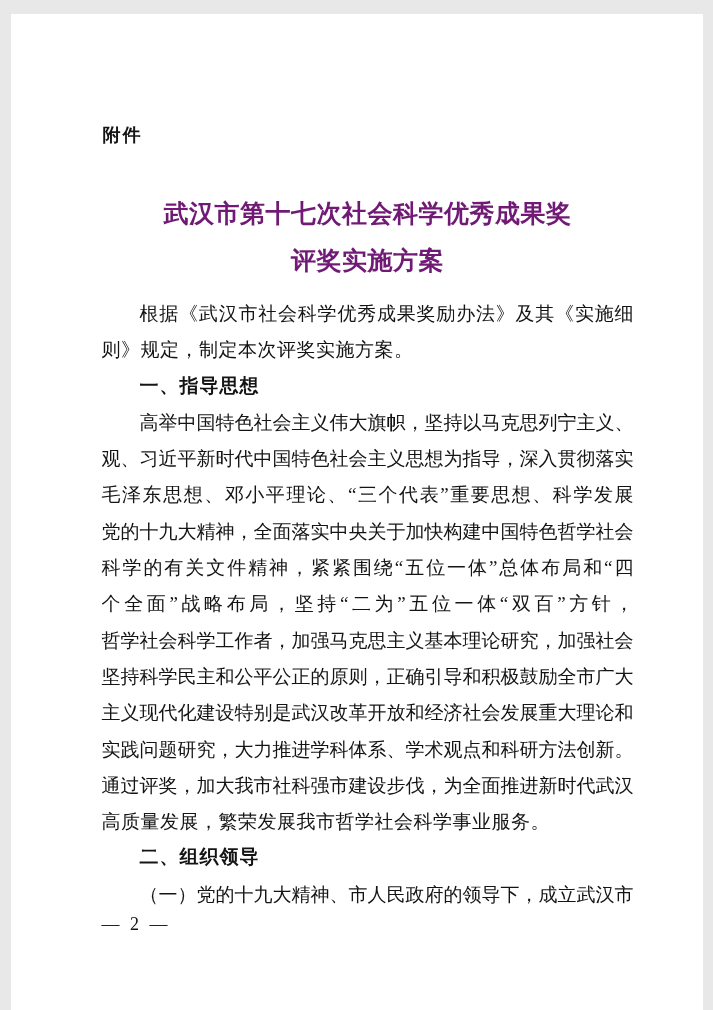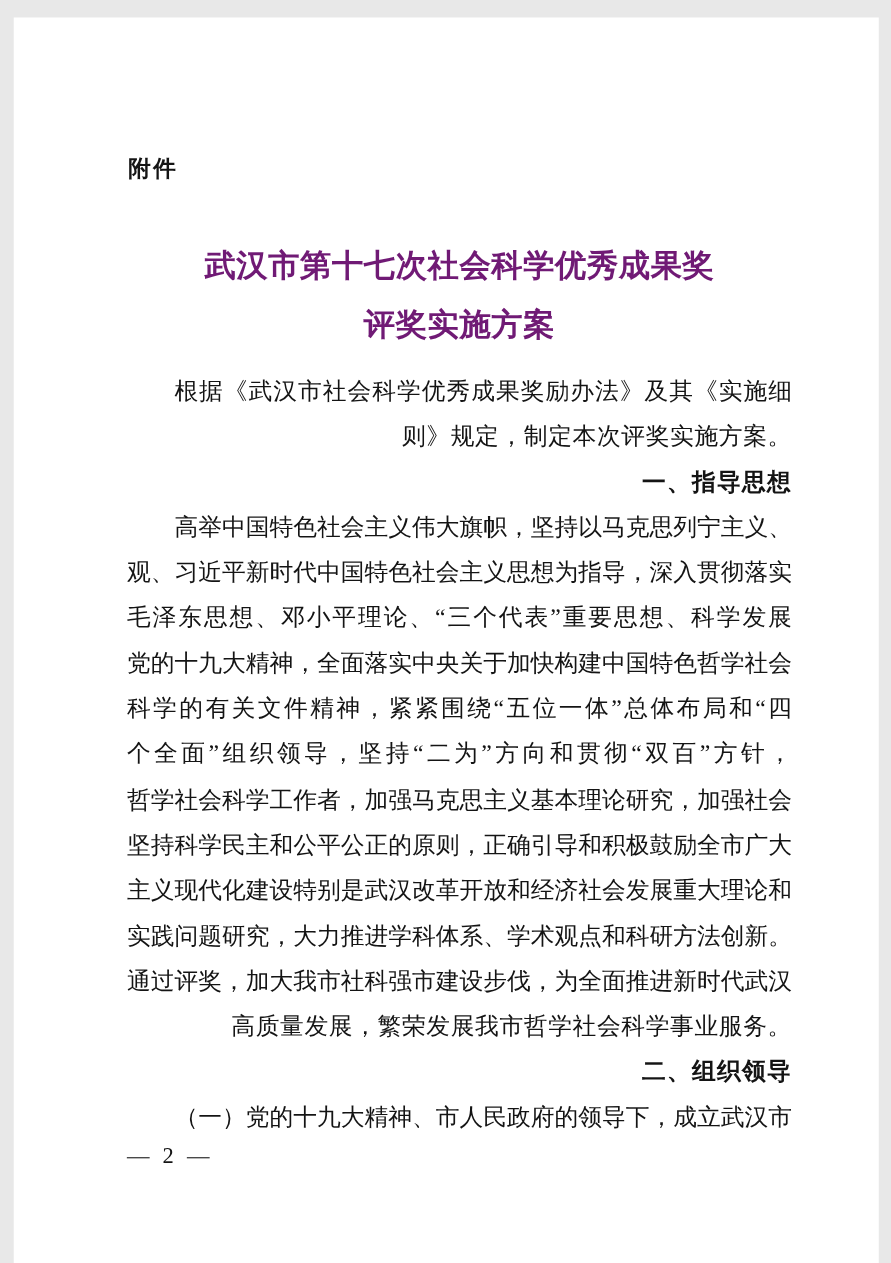--- a/index.html
+++ b/index.html
@@ -44,21 +44,21 @@
     position: absolute;
     left: 91px;
     top: 282px;
     width: 532px;
   }
   .line {
     font-size: 19px;
     line-height: 36.3px;
     height: 36.3px;
     white-space: nowrap;
-    text-align: right;
+    text-align: left;
     letter-spacing: 0.5px;
   }
   .line.justify {
     white-space: normal;
     text-align: justify;
     text-align-last: justify;
     letter-spacing: 0;
   }
   .line.indent {
     text-indent: 2em;
@@ -90,21 +90,21 @@
 
   <div class="body-lines">
       <div class="line indent justify">根据《武汉市社会科学优秀成果奖励办法》及其《实施细</div>
       <div class="line">则》规定，制定本次评奖实施方案。</div>
       <div class="line indent heading">一、指导思想</div>
       <div class="line indent justify">高举中国特色社会主义伟大旗帜，坚持以马克思列宁主义、</div>
       <div class="line justify">观、习近平新时代中国特色社会主义思想为指导，深入贯彻落实</div>
       <div class="line justify">毛泽东思想、邓小平理论、“三个代表”重要思想、科学发展</div>
       <div class="line justify">党的十九大精神，全面落实中央关于加快构建中国特色哲学社会</div>
       <div class="line justify">科学的有关文件精神，紧紧围绕“五位一体”总体布局和“四</div>
-      <div class="line justify">个全面”组织领导，坚持“二为”方向和贯彻“双百”方针，</div>
+      <div class="line justify">个全面”战略布局，坚持“二为”五位一体“双百”方针，</div>
       <div class="line justify">哲学社会科学工作者，加强马克思主义基本理论研究，加强社会</div>
       <div class="line justify">坚持科学民主和公平公正的原则，正确引导和积极鼓励全市广大</div>
       <div class="line justify">主义现代化建设特别是武汉改革开放和经济社会发展重大理论和</div>
       <div class="line justify">实践问题研究，大力推进学科体系、学术观点和科研方法创新。</div>
       <div class="line justify">通过评奖，加大我市社科强市建设步伐，为全面推进新时代武汉</div>
       <div class="line">高质量发展，繁荣发展我市哲学社会科学事业服务。</div>
       <div class="line indent heading">二、组织领导</div>
       <div class="line indent justify">（一）党的十九大精神、市人民政府的领导下，成立武汉市</div>
     </div>
 

